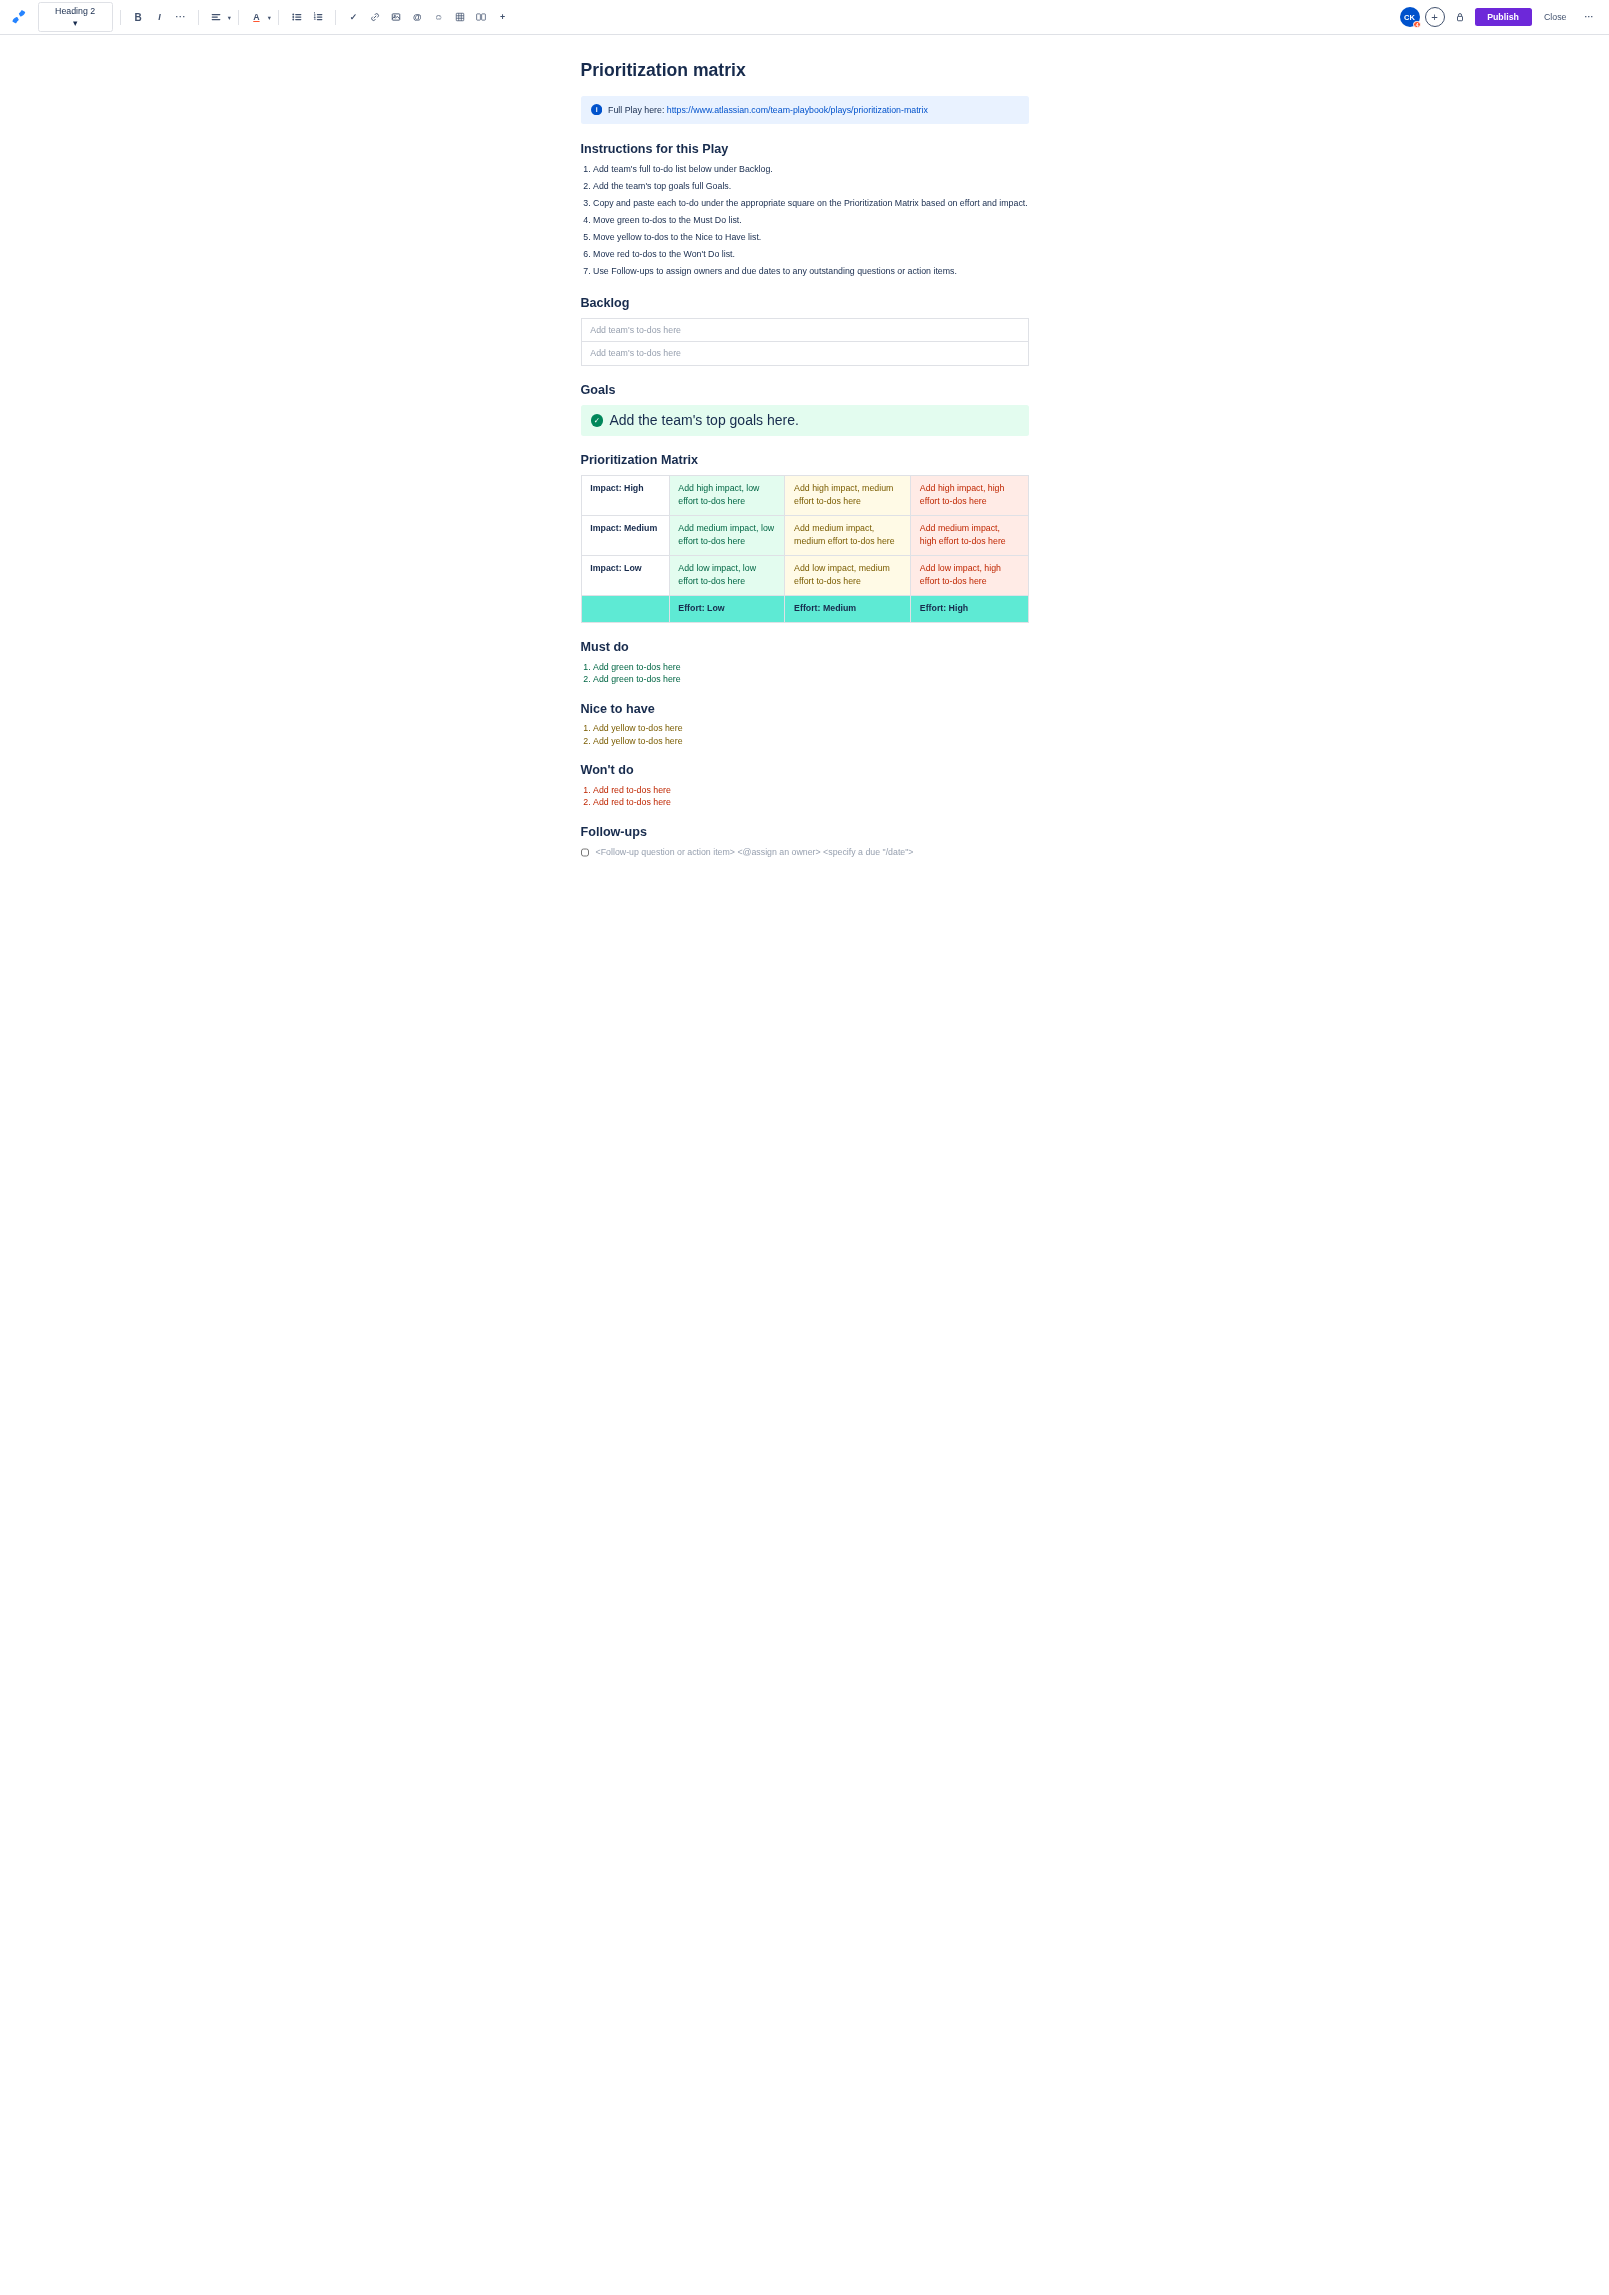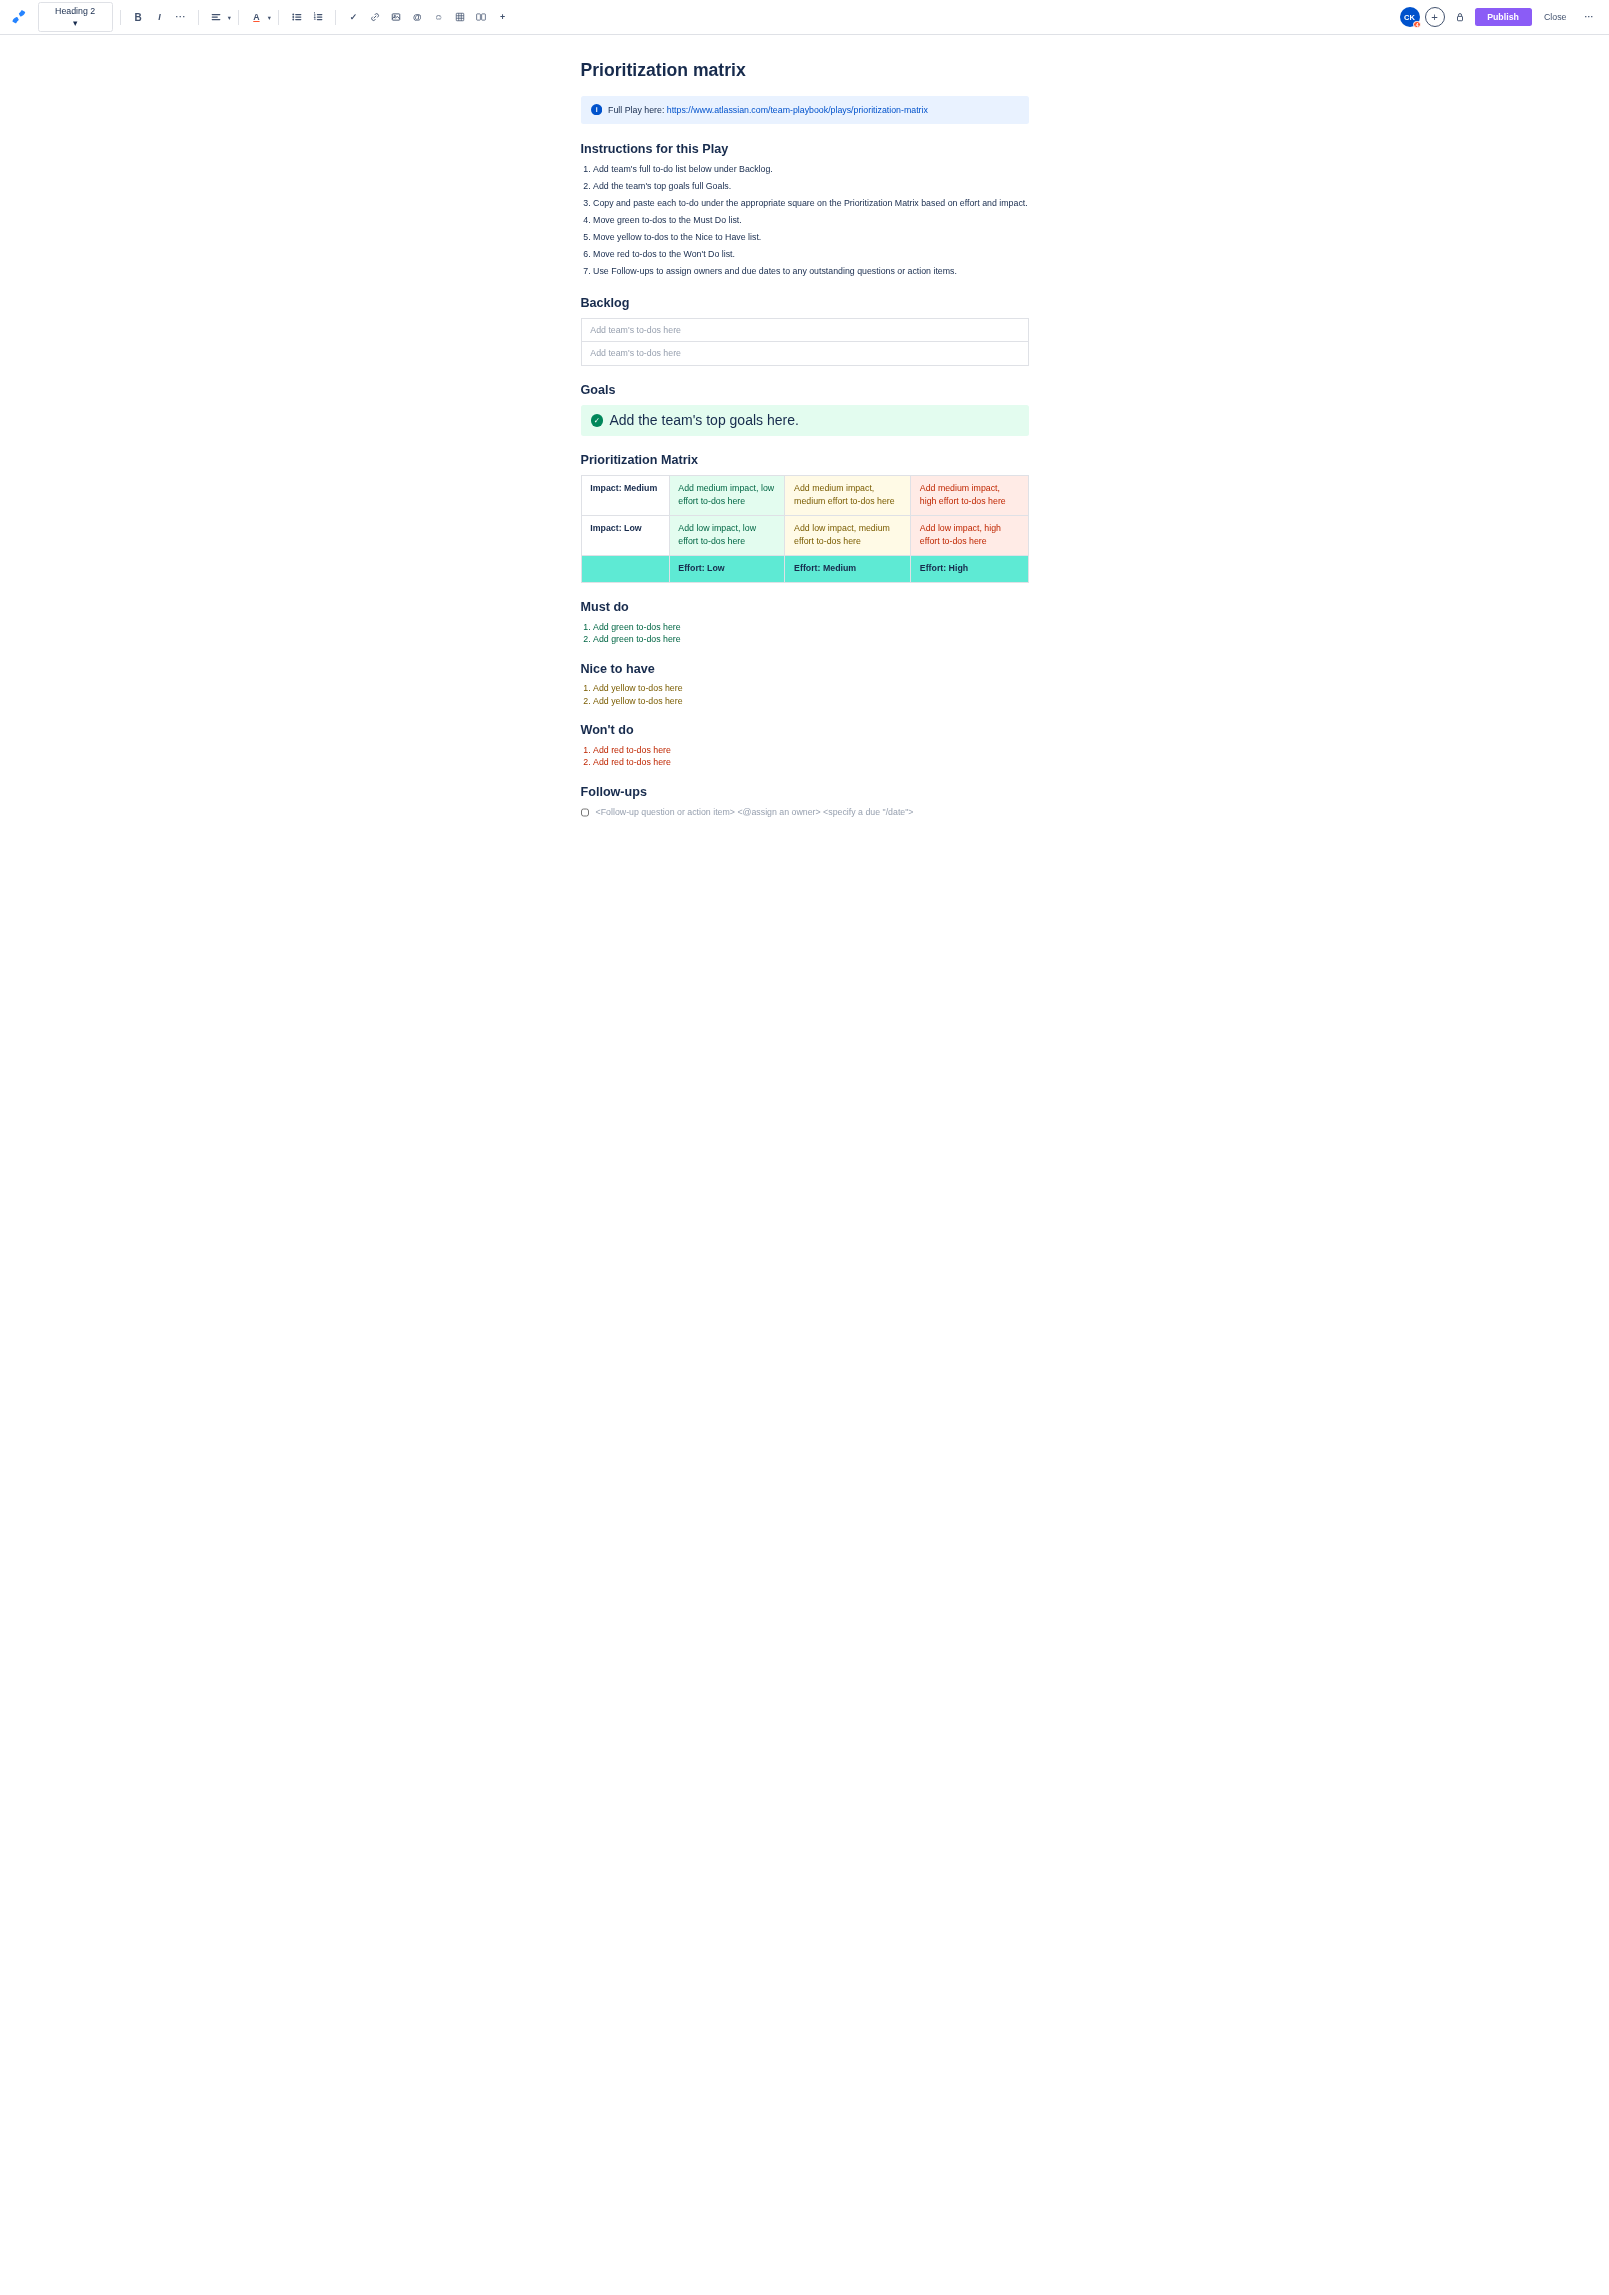--- a/index.html
+++ b/index.html
@@ -107,21 +107,21 @@
       background: transparent;
       color: #42526e;
       font-size: 11.3px;
       display: flex;
       align-items: center;
       justify-content: center;
       cursor: pointer;
     }
     .btn-publish {
       padding: 3.8px 12.6px;
-      background: #8b5cf6;
+      background: #6d28d9;
       color: #fff;
       border: none;
       border-radius: 2.5px;
       font-size: 8.8px;
       font-weight: 600;
       cursor: pointer;
     }
     .btn-close {
       padding: 3.8px 7.5px;
       background: transparent;
@@ -459,20 +459,26 @@
   <h2 class="section-title">Goals</h2>
   <div class="goals-box">
     <div class="goals-icon">✓</div>
     <span class="goals-text">Add the team's top goals here.</span>
   </div>
 
   <h2 class="section-title">Prioritization Matrix</h2>
   <table class="matrix-table">
 
     <tbody>
+        <tr>
+      <td class="row-header">Impact: High</td>
+      <td class="cell-green">Add high impact, low effort to-dos here</td>
+      <td class="cell-yellow">Add high impact, medium effort to-dos here</td>
+      <td class="cell-red">Add high impact, high effort to-dos here</td>
+    </tr>
 
     <tr>
       <td class="row-header">Impact: Medium</td>
       <td class="cell-green">Add medium impact, low effort to-dos here</td>
       <td class="cell-yellow">Add medium impact, medium effort to-dos here</td>
       <td class="cell-red">Add medium impact, high effort to-dos here</td>
     </tr>
 
     <tr>
       <td class="row-header">Impact: Low</td>

